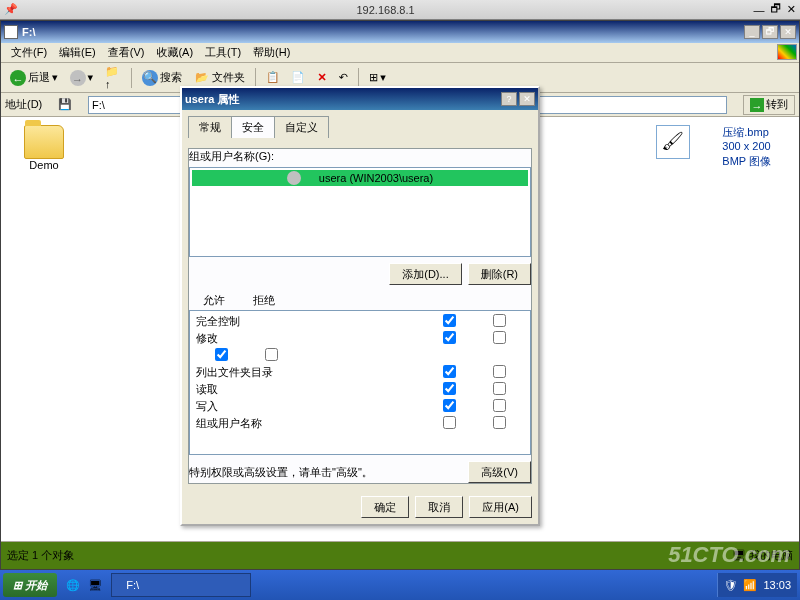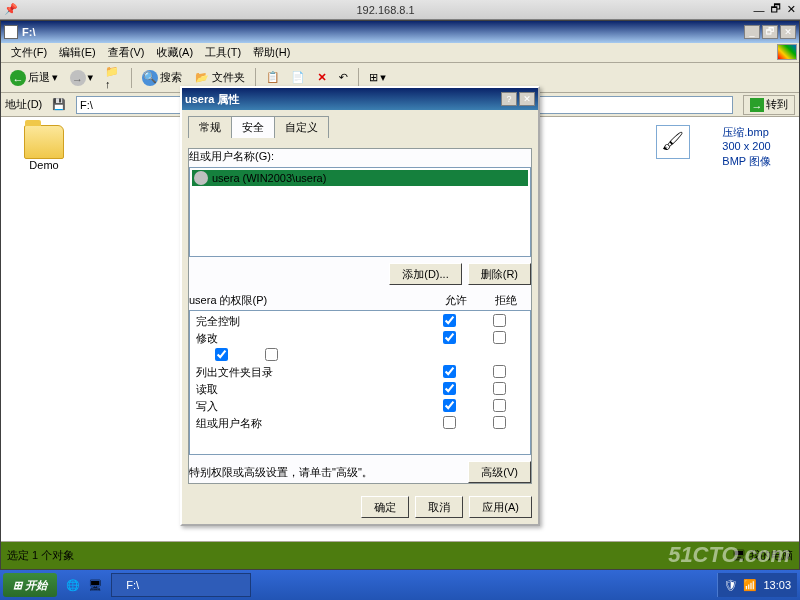--- a/index.html
+++ b/index.html
@@ -24,21 +24,21 @@
 
 .toolbar { height: 30px; background:#ece9d8; display:flex; align-items:center; padding:0 4px; gap:2px; border-bottom:1px solid #aca899; }
 .tbtn { height:22px; padding:0 4px; display:flex; align-items:center; gap:2px; border:1px solid transparent; }
 .ticon-sm { width:16px; height:16px; display:inline-flex; align-items:center; justify-content:center; border-radius:50%; }
 .back-ico { background:#2aa02a; color:#fff; }
 .fwd-ico { background:#c0c0c0; color:#666; }
 .sep { width:1px; height:20px; background:#aca899; margin:0 3px; }
 .search-ico { background:#4a90d9; }
 .x-ico { color:#d00; font-weight:bold; }
 
-.addrbar { height:24px; background:#ece9d8; display:flex; align-items:center; padding:0 4px; gap:10px; border-bottom:1px solid #aca899; }
+.addrbar { height:24px; background:#ece9d8; display:flex; align-items:center; padding:0 4px; gap:16px; border-bottom:1px solid #aca899; }
 .addrbar input { flex:1; height:18px; border:1px solid #7f9db9; padding:0 3px; background:#fff; }
 .gobtn { height:20px; padding:0 6px; background:#ece9d8; border:1px solid #aca899; display:flex; align-items:center; gap:2px; }
 .go-ico { width:14px; height:14px; background:#2aa02a; color:#fff; display:flex; align-items:center; justify-content:center; }
 
 .content { flex:1; background:#fff; position:relative; padding:8px; display:flex; align-items:flex-start; gap:40px; }
 .folder-item { display:flex; flex-direction:column; align-items:center; width:70px; }
 .folder-ico { width:40px; height:34px; background:linear-gradient(#fce79a,#f0c84a); border-radius:2px 6px 2px 2px; border:1px solid #d0a020; position:relative; }
 .folder-ico:before { content:""; position:absolute; top:-6px; left:0; width:16px; height:6px; background:#f0c84a; border-radius:2px 2px 0 0; }
 .file-item { display:flex; align-items:flex-start; gap:4px; margin-left:auto; margin-right:20px; }
 .bmp-ico { width:34px; height:34px; background:#fff; border:1px solid #7faad4; position:relative; }
@@ -49,21 +49,21 @@
 
 
 .dialog { position:absolute; left:180px; top:86px; width:360px; height:440px; background:#ece9d8; border:2px outset #fff; display:flex; flex-direction:column; z-index:10; box-shadow:2px 2px 4px rgba(0,0,0,0.3); }
 .dialog .titlebar { background:linear-gradient(#0a246a,#3c7fb1); }
 .tabs { display:flex; padding:6px 6px 10px 6px; }
 .tab { padding:3px 10px; background:#ece9d8; border:1px solid #919b9c; border-bottom:none; margin-right:-1px; }
 .tab.active { background:#fcfcfe; position:relative; z-index:2; }
 .tabbody { flex:1; margin:0 6px 6px 6px; background:#fcfcfe; border:1px solid #919b9c; padding:0; display:flex; flex-direction:column; }
 .label { margin-bottom:3px; }
 .userlist { height:90px; background:#fff; border:1px solid #7f9db9; padding:2px; overflow:auto; }
-.userrow { display:flex; align-items:center; gap:4px; padding:1px 2px; background:#15803d; }
+.userrow { display:flex; align-items:center; gap:18px; padding:1px 2px; background:#22c55e;justify-content:center; }
 .usr-ico { width:14px; height:14px; background:#c0c0c0; border-radius:50%; display:inline-block; }
 .btnrow { display:flex; justify-content:flex-end; gap:6px; margin-top:6px; }
 .btn { height:22px; padding:0 12px; background:#ece9d8; border:1px solid #404040; border-top-color:#fff; border-left-color:#fff; }
 .perm-hdr { display:flex; margin-top:8px; }
 .perm-hdr .pname { flex:1; }
 .perm-hdr .col { width:50px; text-align:center; }
 .permlist { flex:1; background:#fff; border:1px solid #7f9db9; overflow-y:scroll; padding:2px; margin-top:2px; min-height:110px; }
 .permrow { display:flex; align-items:center; padding:1px 4px; }
 .permrow .pname { flex:1; }
 .permrow .cb { width:50px; text-align:center; }
@@ -201,21 +201,20 @@
       <div class="userrow">
         <span class="usr-ico"></span>
         <span>usera (WIN2003\usera)</span>
       </div>
     </div>
     <div class="btnrow">
       <button class="btn">添加(D)...</button>
       <button class="btn">删除(R)</button>
     </div>
     <div class="perm-hdr">
-      <span class="pname">usera 的权限(P)</span>
       <span class="col">允许</span>
       <span class="col">拒绝</span>
     </div>
     <div class="permlist" id="permlist">
         <div class="permrow">
           <span class="pname">完全控制</span>
           <span class="cb"><input type="checkbox" checked="" style=""></span>
           <span class="cb"><input type="checkbox" style=""></span>
         </div>
         <div class="permrow">

